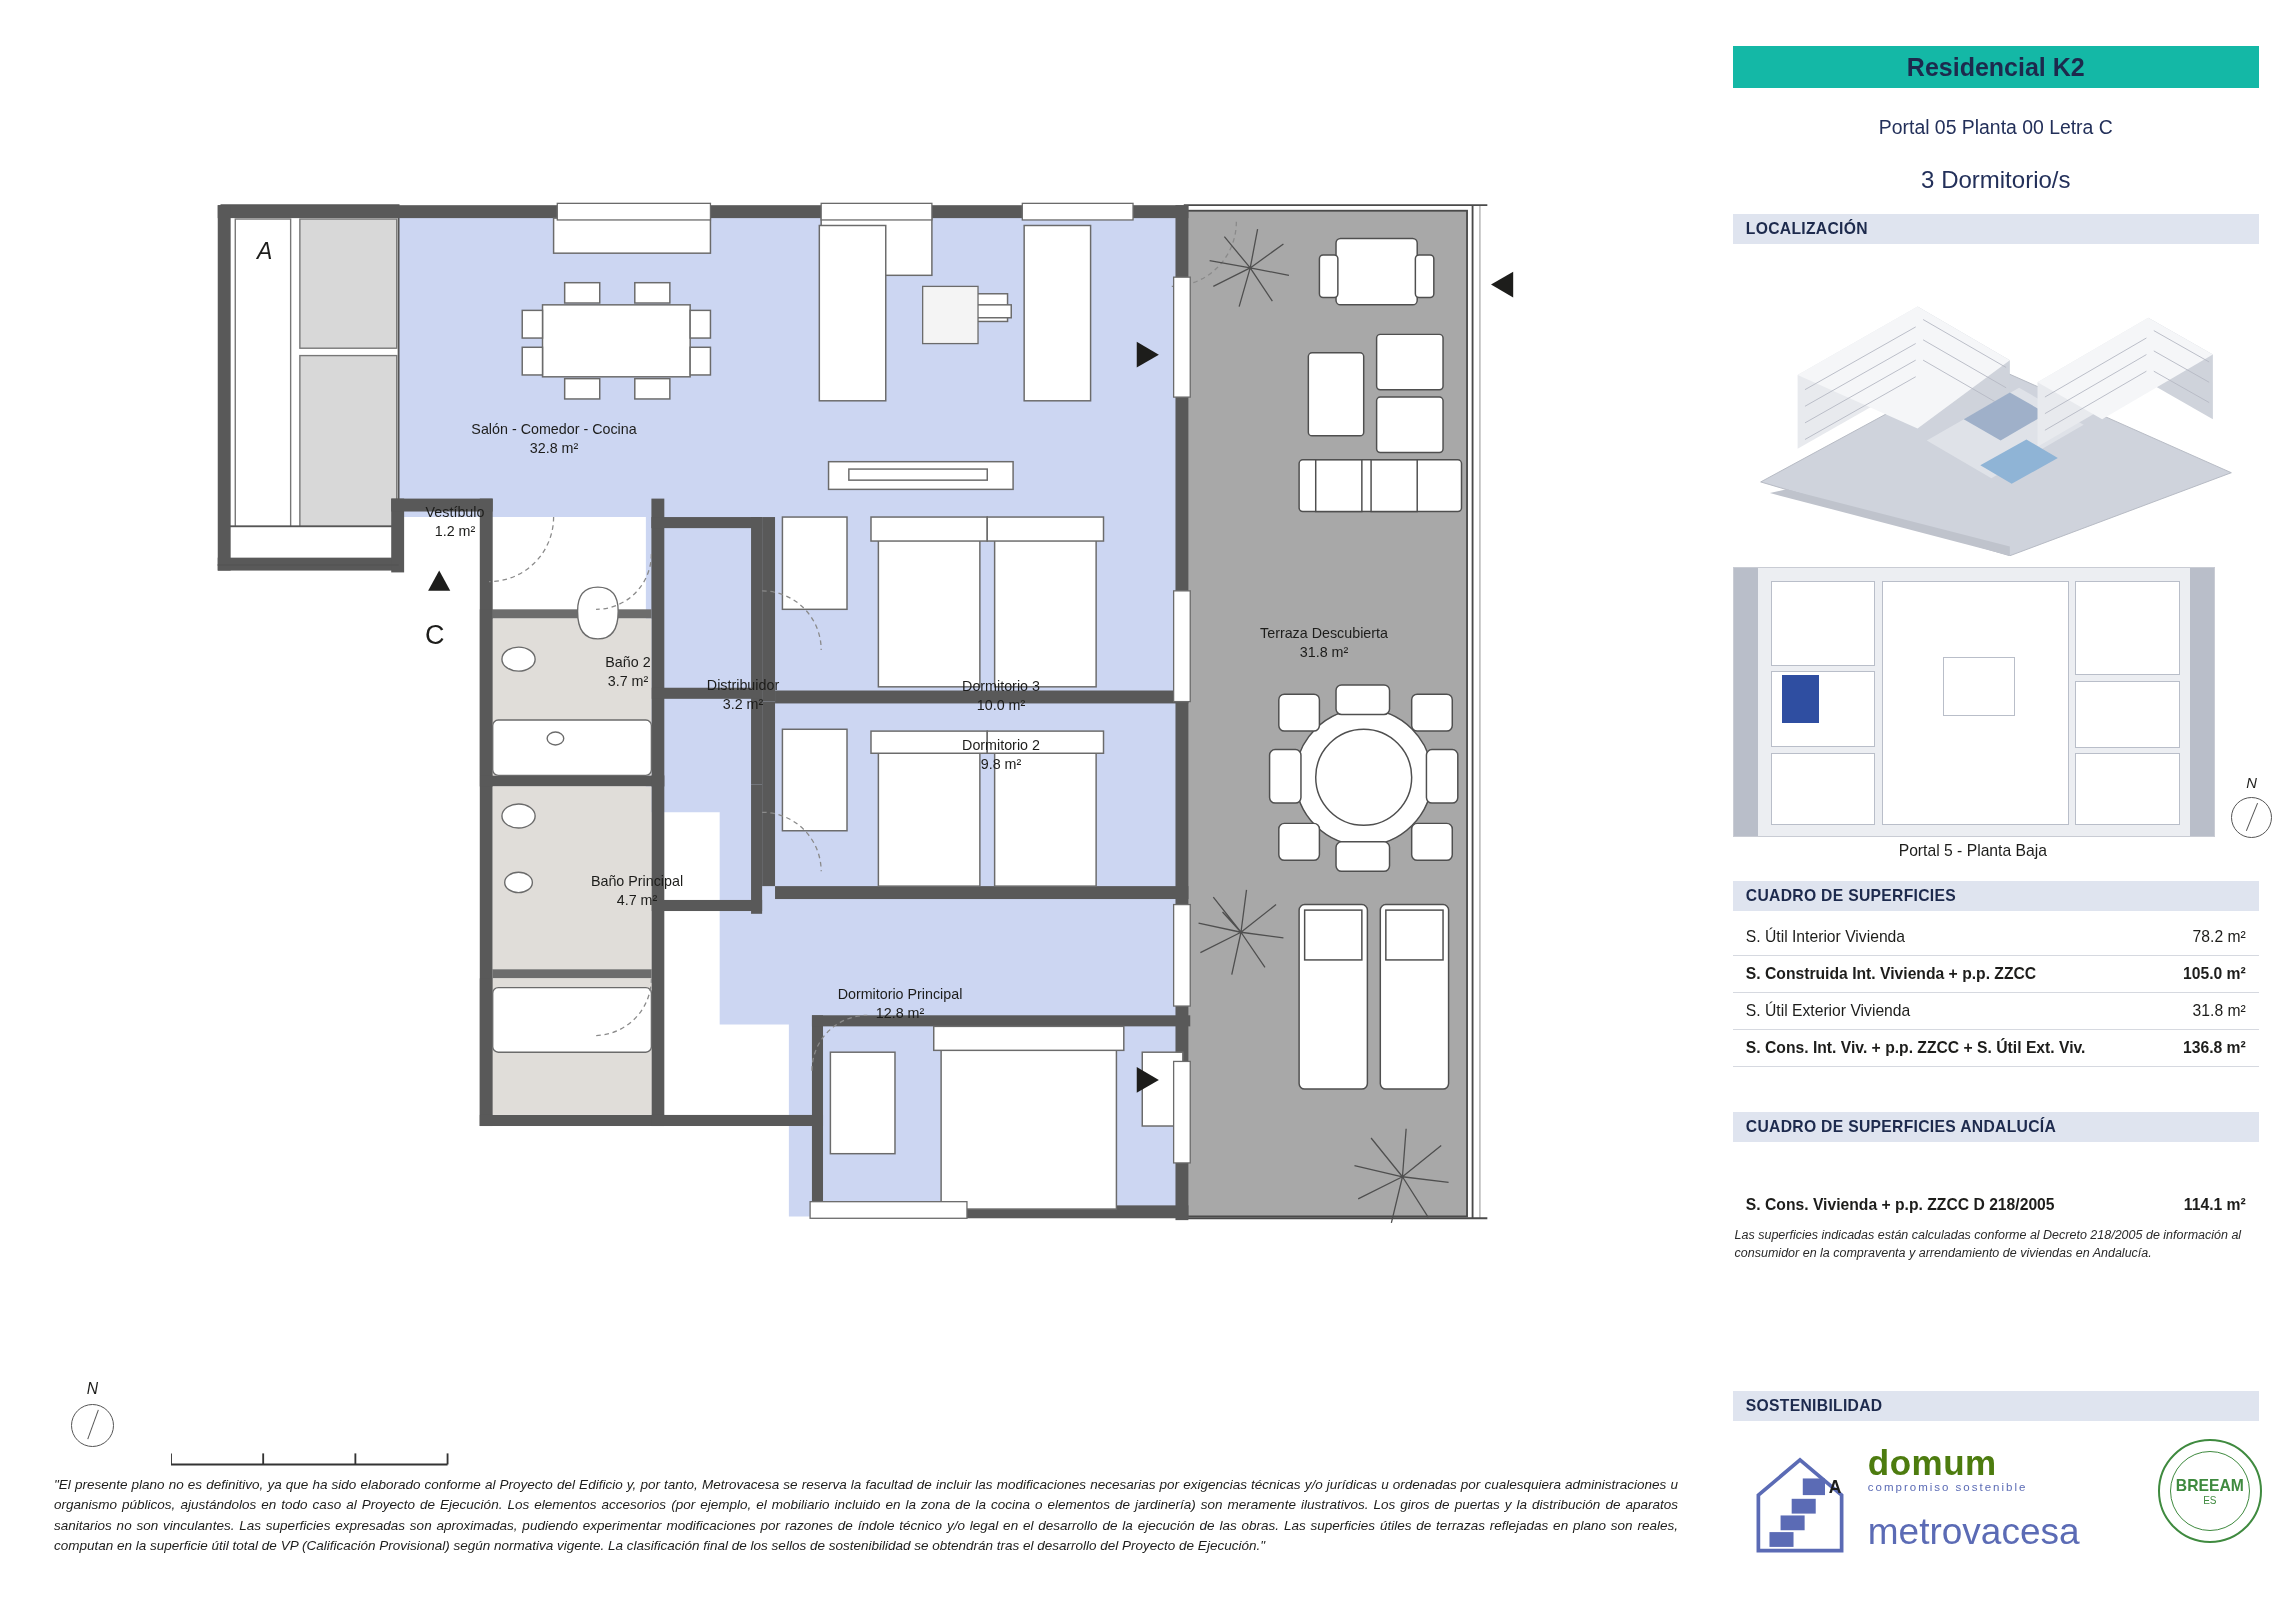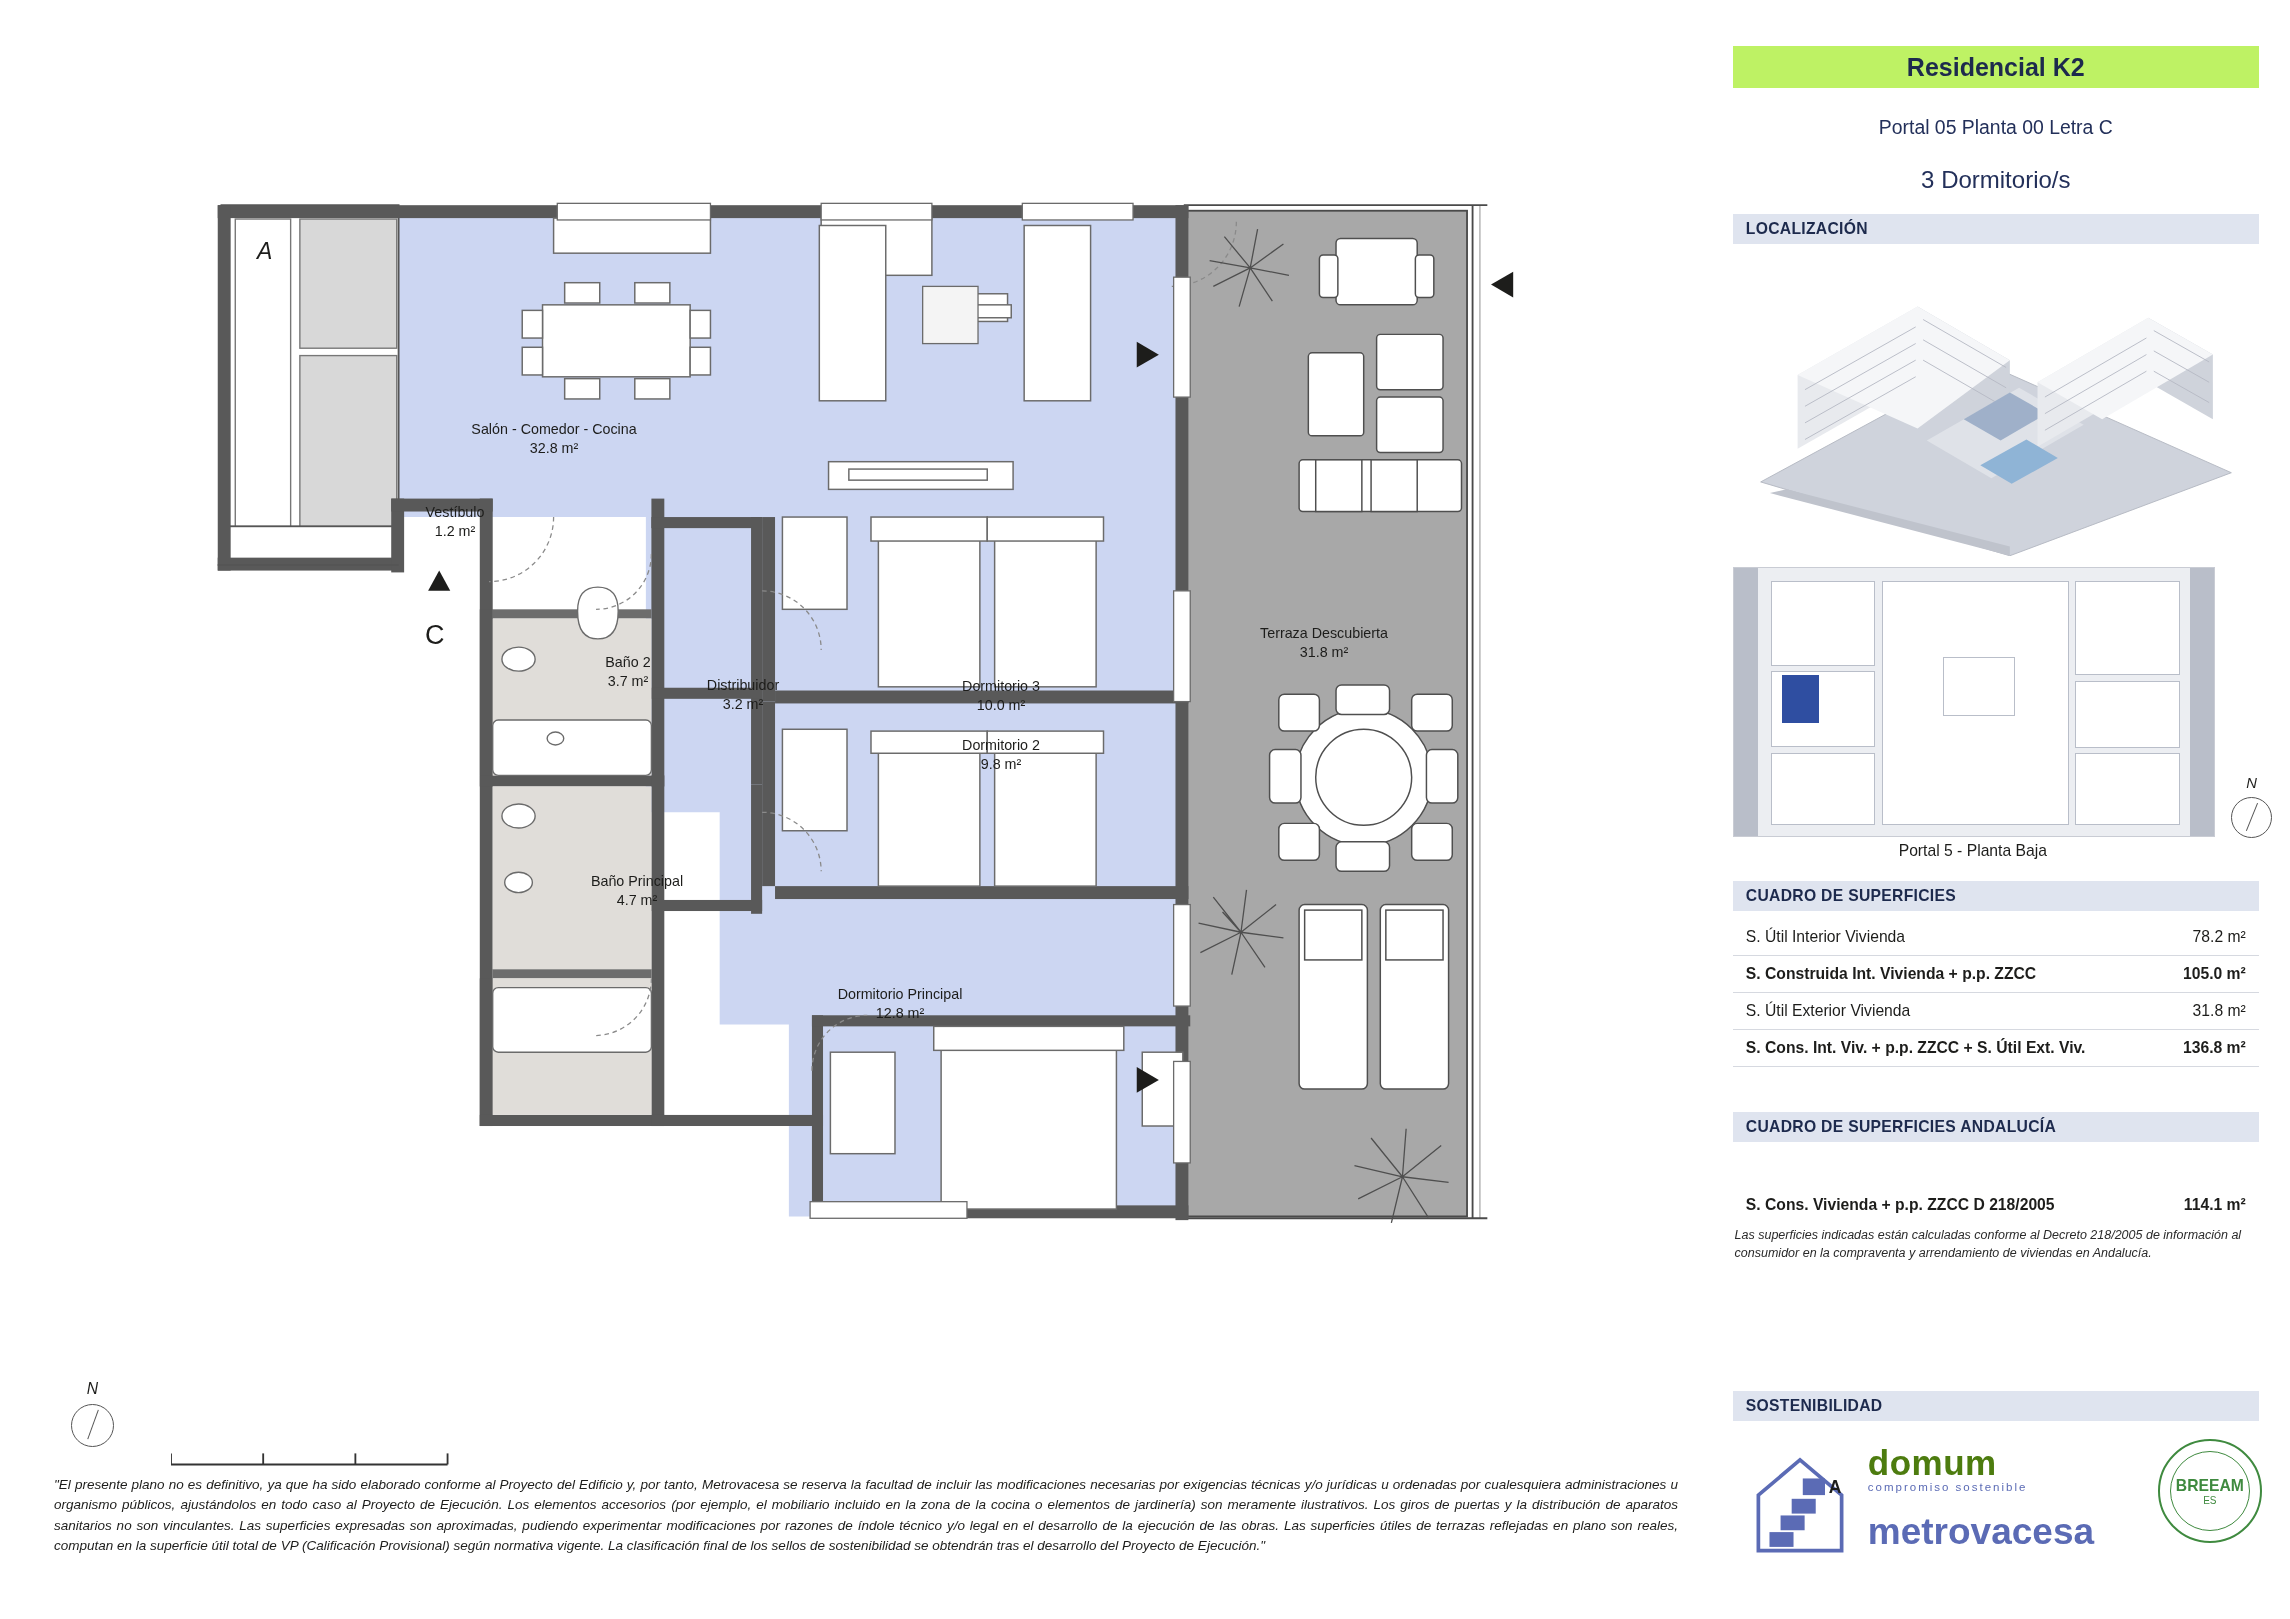--- a/index.html
+++ b/index.html
@@ -12,21 +12,21 @@
     overflow:hidden;
   }
   .page{position:absolute;inset:0;}
 
   
   .right{
     position:absolute;left:1718px;top:0;width:572px;height:1620px;
   }
   .title-bar{
     position:absolute;left:14.8px;top:46px;width:526px;height:42px;
-    background:#bef264;
+    background:#14b8a6;
   }
   .title-bar .t{
     position:absolute;left:0;top:0;width:100%;line-height:42px;
     text-align:center;font-size:25px;font-weight:bold;color:#1d2a4d;
   }
   .subtitle{
     position:absolute;left:14.8px;top:116px;width:526px;text-align:center;
     font-size:19.4px;color:#23305a;
   }
   .dorms{
@@ -88,21 +88,21 @@
   .note{
     position:absolute;left:16.6px;width:522px;font-size:12.5px;font-style:italic;
     line-height:1.45;color:#2a2a2a;
   }
 
   
   .sost-area{position:absolute;left:14.8px;top:1432px;width:526px;height:148px;}
   .domum{position:absolute;left:135px;top:11px;}
   .domum .w{font-size:35px;font-weight:bold;color:#4d7c0f;letter-spacing:0.5px;}
   .domum .s{font-size:11.5px;color:#5b6bb5;letter-spacing:2px;margin-top:-1.8px;}
-  .metro{position:absolute;left:135px;top:79px;font-size:37px;font-weight:bold;color:#5b6bb5;}
+  .metro{position:absolute;left:135px;top:79px;font-size:37px;font-weight:normal;color:#5b6bb5;}
   .breeam{
     position:absolute;left:425px;top:7.4px;width:100px;height:100px;border-radius:50%;
     border:2.8px solid #3f8a3f;background:#fff;
   }
   .breeam .inner{
     position:absolute;left:10px;top:10px;right:10px;bottom:10px;border-radius:50%;
     border:1.8px solid #3f8a3f;display:flex;flex-direction:column;align-items:center;justify-content:center;
   }
   .breeam .b1{font-size:15.7px;font-weight:bold;color:#3f8a3f;}
   .breeam .b2{font-size:10px;color:#3f8a3f;}

